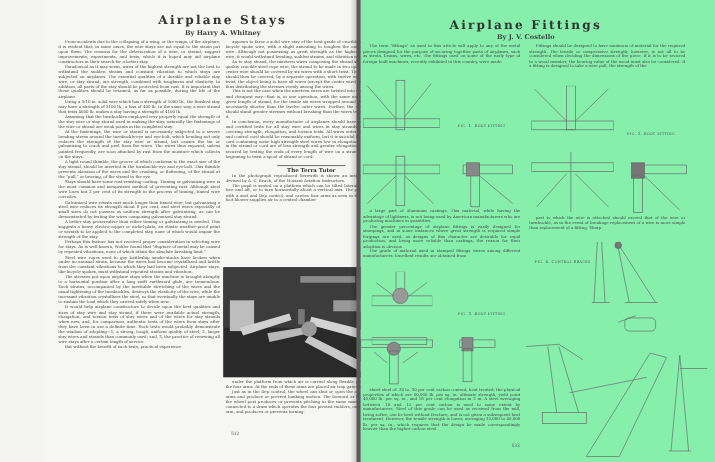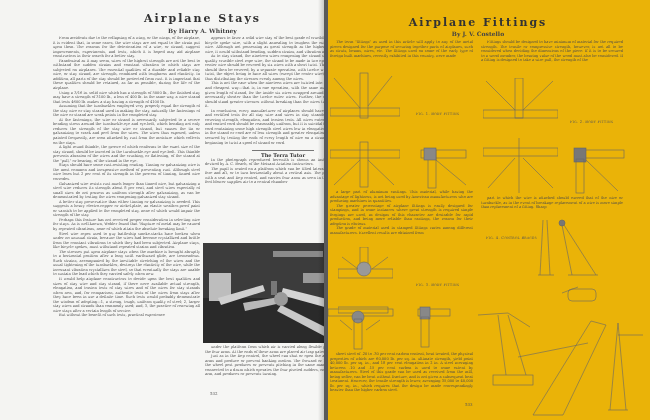--- a/index.html
+++ b/index.html
@@ -1,19 +1,19 @@
 <!DOCTYPE html>
 <html><head>
 <meta charset="utf-8">
 <style>
   html, body { margin:0; padding:0; }
   body { width:650px; height:420px; overflow:hidden; background:#f4f4f2; font-family:"DejaVu Serif", serif; color:#3a3a3a; position:relative; }
   .page { position:absolute; top:0; height:420px; background:#f6f6f4; overflow:hidden; }
   .page.left { left:0; width:325px;margin-left:40px; }
-  .page.right { left:328px; width:322px; background:#eab308; }
+  .page.right { left:328px; width:322px; background:#86efac; }
   .gutter { position:absolute; left:324px; top:0; width:4px; height:420px; background:#5a5a5a; }
   .gutter-shadow { position:absolute; left:318px; top:0; width:6px; height:420px; background:linear-gradient(to right, rgba(0,0,0,0), rgba(0,0,0,0.18)); }
   .title { position:absolute; text-align:center; font-family:"DejaVu Serif", serif; font-weight:bold; letter-spacing:2px; color:#333; }
   .byline { position:absolute; text-align:center; font-family:"DejaVu Serif", serif; font-weight:bold; font-size:6px; color:#444; }
   .col { position:absolute; font-size:3.6px; line-height:4.55px; text-align:justify; color:#4a4a4a; overflow:hidden; font-family:"DejaVu Serif", serif; }
   .col p { margin:0; text-indent:6px; }
   .subhead { text-align:center; font-weight:bold; font-size:5px; margin:3px 0 2px; color:#333; text-indent:0 !important; }
   .rule { width:40%; margin:5px auto 2px; border-top:0.6px solid #777; }
   .photo { position:absolute; left:163px; top:243px; width:162px; height:100px; background:#2e2e2e; overflow:hidden; }
   .pageno { position:absolute; font-size:4px; color:#555; }

